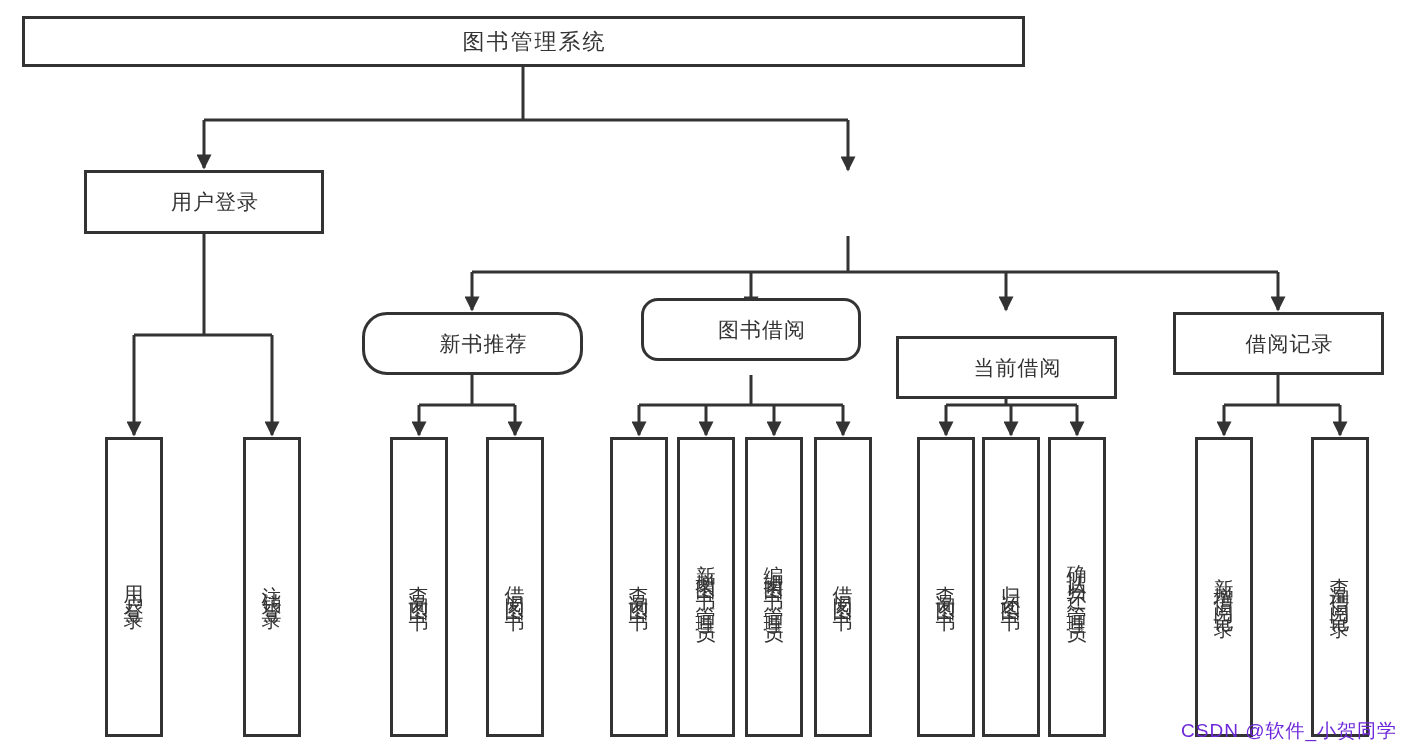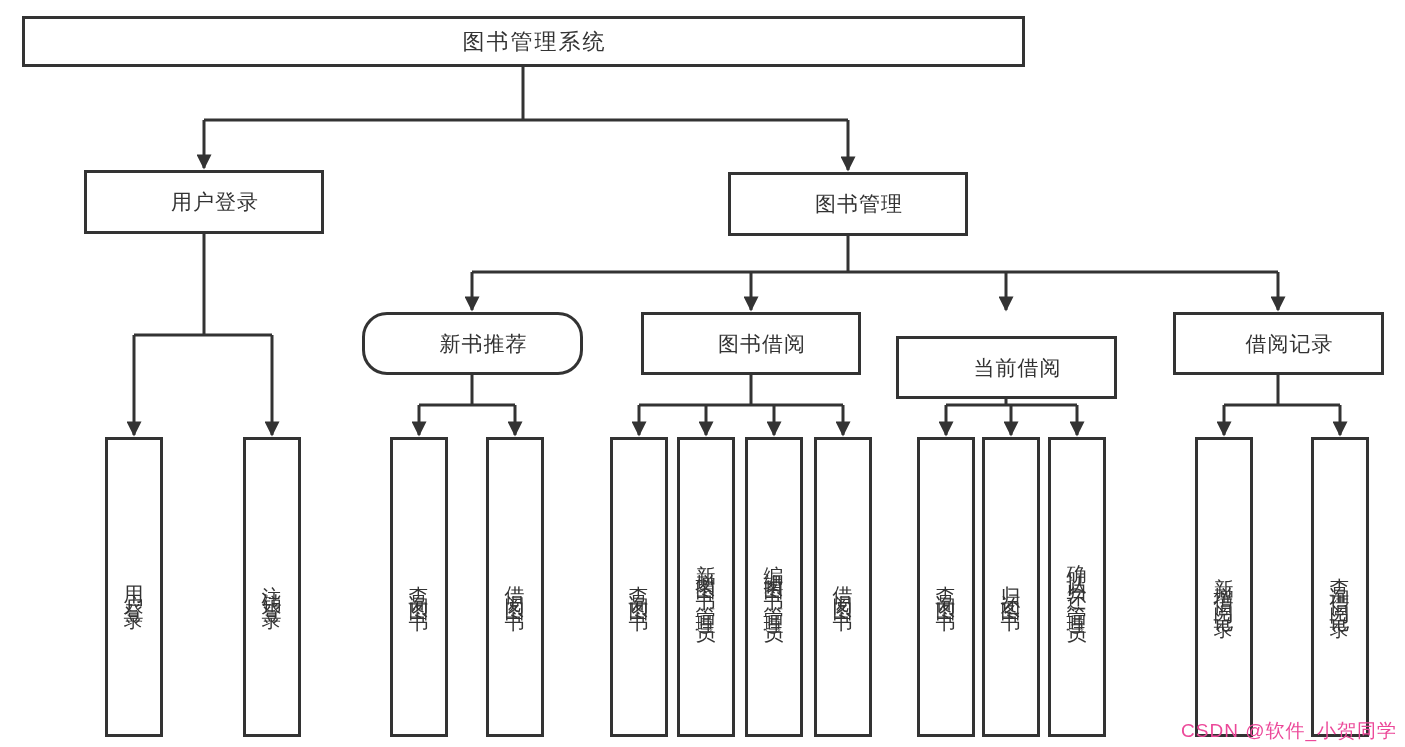--- a/index.html
+++ b/index.html
@@ -49,21 +49,21 @@
     letter-spacing: 0.42em;
     line-height: 1;
   }
   .watermark {
     position: absolute;
     right: 8px;
     bottom: 3px;
     z-index: 10;
     font-size: 19px;
     letter-spacing: 1px;
-    color: #ec4899;
+    color: #6d28d9;
     white-space: nowrap;
   }
 </style>
 </head>
 <body>
 
 <div class="canvas">
 
   <svg class="wires" width="1405" height="747" viewBox="0 0 1405 747">
     <defs>
@@ -111,24 +111,23 @@
       <path d="M1278,375 V405"></path>
       <path d="M1224,405 H1340"></path>
       <path d="M1224,405 V435" marker-end="url(#arrow)"></path>
       <path d="M1340,405 V435" marker-end="url(#arrow)"></path>
     </g>
   </svg>
 
   <div class="box h-box root-box" style="left:22px; top:16px; width:1003px; height:51px;">图书管理系统</div>
 
   <div class="box h-box" style="left:84px; top:170px; width:240px; height:64px;">用户登录</div>
-  <div class="box h-box" style="left:728px; top:172px; width:240px; height:64px;">图书管理</div>
 
   <div class="box h-box" style="left:362px; top:312px; width:221px; height:63px;border-radius:25px;">新书推荐</div>
-  <div class="box h-box" style="left:641px; top:312px; width:220px; height:63px;">图书借阅</div>
+  <div class="box h-box" style="left:641px; top:298px; width:220px; height:63px;border-radius:17px;">图书借阅</div>
   <div class="box h-box" style="left:896px; top:312px; width:221px; height:63px;margin-top:24px;">当前借阅</div>
   <div class="box h-box" style="left:1173px; top:312px; width:211px; height:63px;">借阅记录</div>
 
   <div class="box v-box" style="left:105px; top:437px; width:58px; height:300px;">用户登录</div>
   <div class="box v-box" style="left:243px; top:437px; width:58px; height:300px;">注销登录</div>
 
   <div class="box v-box" style="left:390px; top:437px; width:58px; height:300px;">查询图书</div>
   <div class="box v-box" style="left:486px; top:437px; width:58px; height:300px;">借阅图书</div>
 
   <div class="box v-box" style="left:610px; top:437px; width:58px; height:300px;">查询图书</div>

